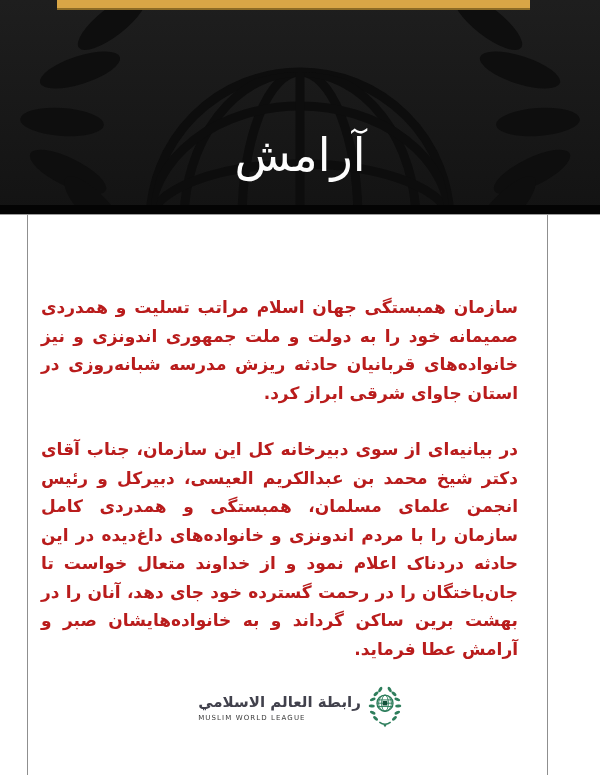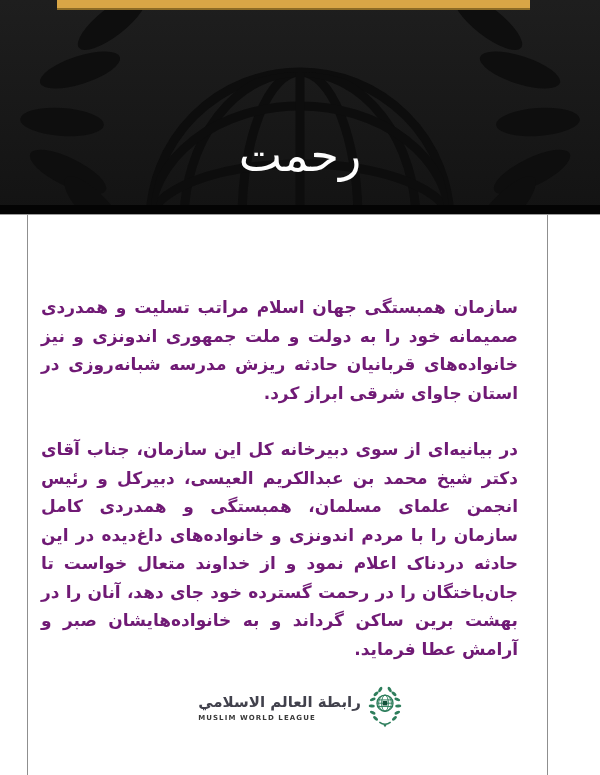--- a/index.html
+++ b/index.html
@@ -54,21 +54,21 @@
     position:absolute;top:0;bottom:0;
     width:1px;background:#8f8f8f;
   }
   .vline.left{left:27px;}
   .vline.right{left:547px;}
 
   .content{
     position:absolute;
     top:78px;left:41px;
     width:477px;
-    color:#701a75;
+    color:#b91c1c;
   }
   .content p{
     margin:0 0 28px 0;
     font-size:17px;
     line-height:28.5px;
     font-weight:bold;
     text-align:justify;
   }
 
   
@@ -87,21 +87,21 @@
   .logo-arabic{
     font-size:15px;
     line-height:20px;
     color:#41414c;
     font-weight:bold;
   }
   .logo-english{
     margin-top:2px;
     font-size:7px;
     letter-spacing:1.1px;
-    font-weight:bold;
+    font-weight:normal;
     color:#3a3a3a;
     white-space:nowrap;
   }
 </style>
 </head>
 <body>
 
 <div class="screen">
 
   <header class="banner">
@@ -133,21 +133,21 @@
         <ellipse cx="488" cy="22" rx="42" ry="14" transform="rotate(38 488 22)"></ellipse>
         <ellipse cx="520" cy="70" rx="42" ry="14" transform="rotate(18 520 70)"></ellipse>
         <ellipse cx="538" cy="122" rx="42" ry="14" transform="rotate(-4 538 122)"></ellipse>
         <ellipse cx="532" cy="172" rx="42" ry="14" transform="rotate(-26 532 172)"></ellipse>
         <ellipse cx="505" cy="208" rx="42" ry="14" transform="rotate(-46 505 208)"></ellipse>
       </g>
     </svg>
 
     <div class="gold-bar"></div>
 
-    <h1 class="title" dir="rtl">رحمت</h1>
+    <h1 class="title" dir="rtl">آرامش</h1>
 
     <div class="banner-bottom"></div>
   </header>
 
   <div class="page">
 
     <div class="vline left"></div>
     <div class="vline right"></div>
 
     <div class="content" dir="rtl">

